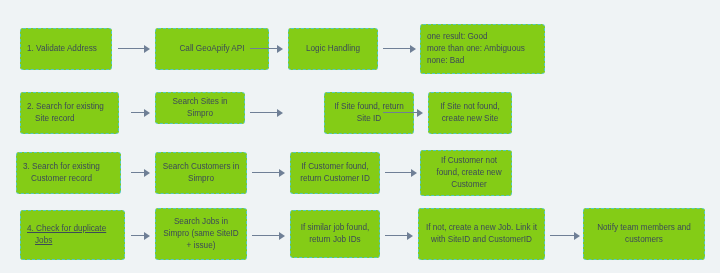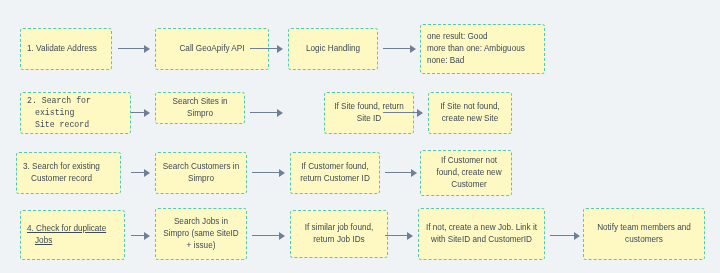--- a/index.html
+++ b/index.html
@@ -25,21 +25,21 @@
     font-size: 9.5px;
     font-weight: bold;
     color: #2f3b4a;
     letter-spacing: 0.2px;
     white-space: nowrap;
     margin-top: 24px;
   }
   .node {
     position: absolute;
     box-sizing: border-box;
-    background: #fef9c3;
+    background: #84cc16;
     border: 1.3px dashed #52c8c2;
     border-radius: 3px;
     display: flex;
     align-items: center;
     justify-content: center;
     color: #3d4a58;
     font-size: 8.2px;
     line-height: 1.45;
     padding: 4px 6px;
   }
@@ -109,21 +109,21 @@
   <div class="arrow" style="left:383px; top:44px; width:33px;">
     <span class="shaft"></span>
     <span class="head"></span>
   </div>
   <div class="node align-left" style="left:420px; top:24px; width:125px; height:50px;">
     <span class="txt">one result: Good
 more than one: Ambiguous
 none: Bad</span>
   </div>
 
-  <div class="node step" style="left:20px; top:92px; width:111px; height:42px;font-family:Liberation Mono, monospace;">
+  <div class="node step" style="left:20px; top:92px; width:99px; height:42px;">
     <span class="txt">2.  Search for existing
 Site record</span>
   </div>
   <div class="arrow" style="left:131px; top:108px; width:19px;">
     <span class="shaft"></span>
     <span class="head"></span>
   </div>
   <div class="node" style="left:155px; top:92px; width:90px; height:32px;">
     <span class="txt">Search Sites in
 Simpro</span>
@@ -185,21 +185,21 @@
   </div>
   <div class="node" style="left:155px; top:208px; width:92px; height:52px;">
     <span class="txt">Search Jobs in
 Simpro (same SiteID
 + issue)</span>
   </div>
   <div class="arrow" style="left:252px; top:231px; width:33px;">
     <span class="shaft"></span>
     <span class="head"></span>
   </div>
-  <div class="node" style="left:290px; top:210px; width:98px; height:48px;">
+  <div class="node" style="left:290px; top:210px; width:90px; height:48px;">
     <span class="txt">If similar job found,
 return Job IDs</span>
   </div>
   <div class="arrow" style="left:385px; top:231px; width:28px;">
     <span class="shaft"></span>
     <span class="head"></span>
   </div>
   <div class="node" style="left:418px; top:208px; width:127px; height:52px;">
     <span class="txt">If not, create a new Job. Link it
 with SiteID and CustomerID</span>

